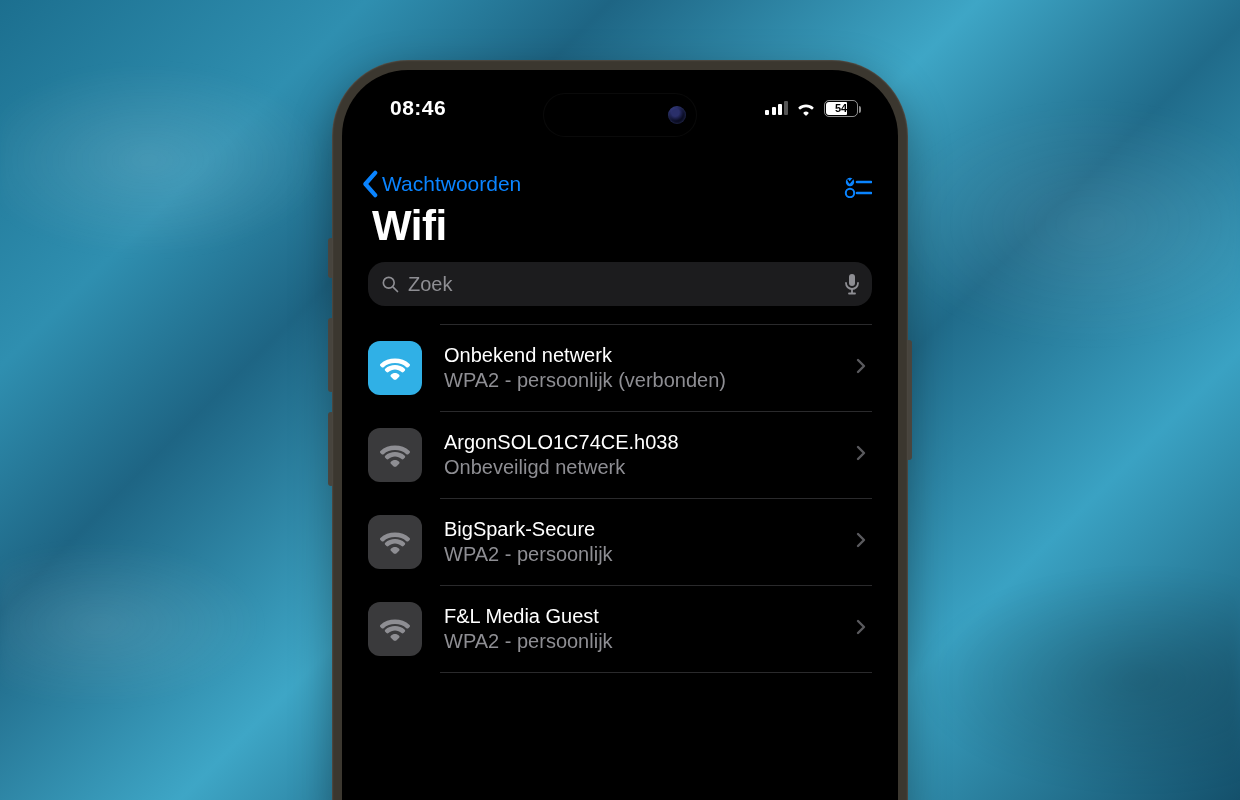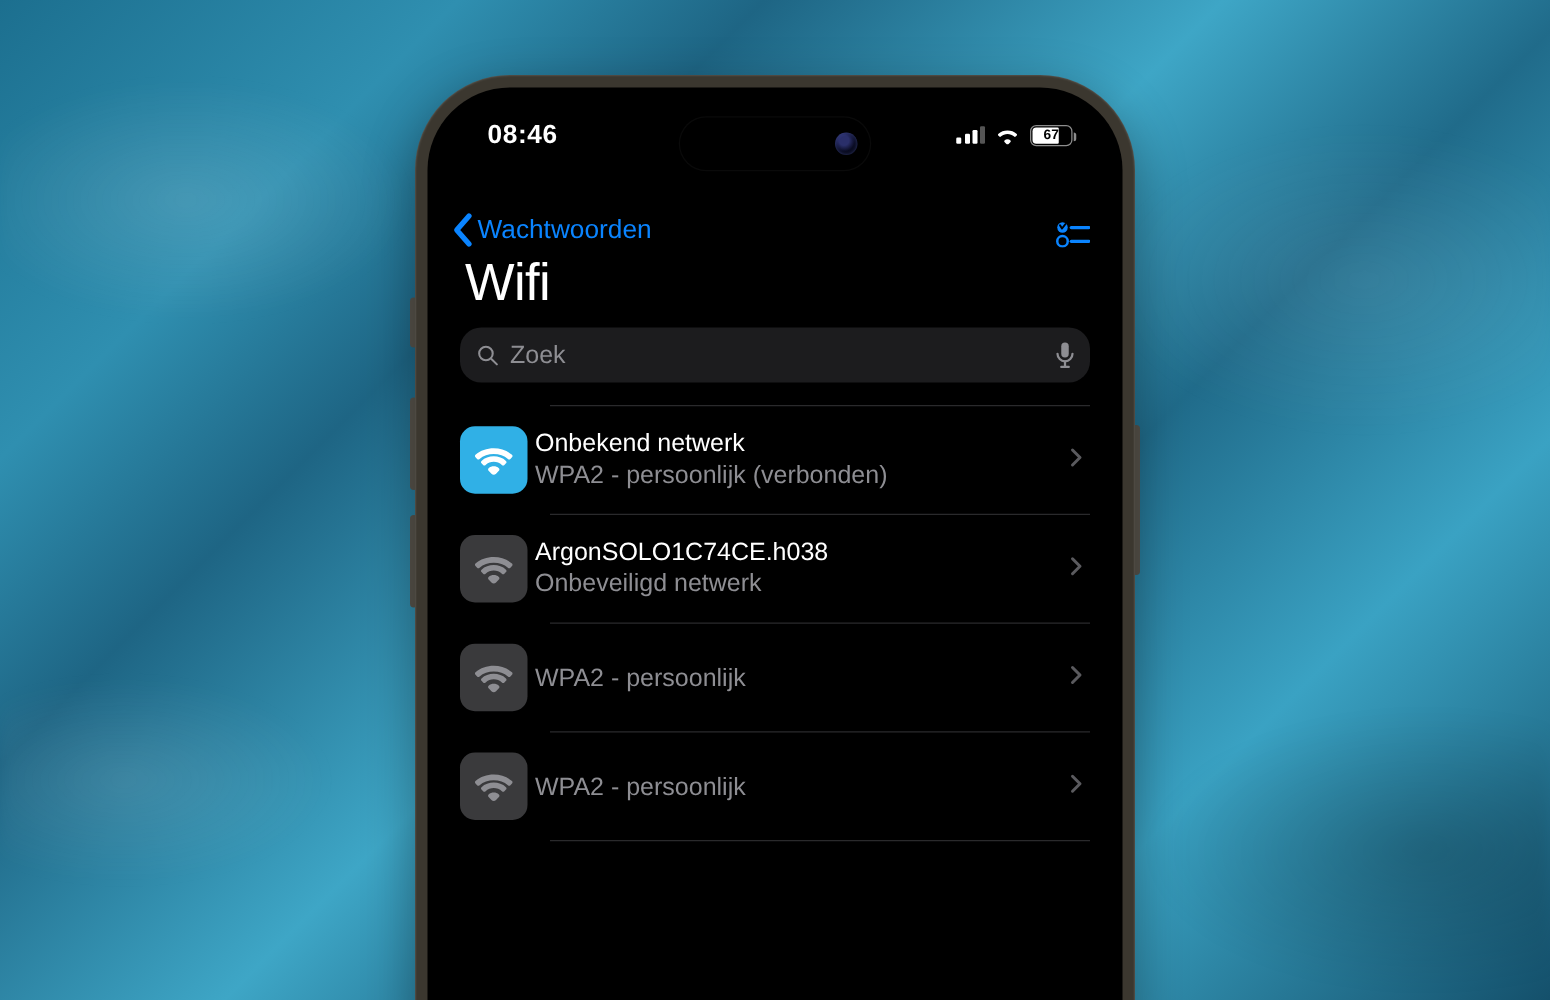--- a/index.html
+++ b/index.html
@@ -91,40 +91,40 @@
     display:flex; align-items:flex-end; justify-content:space-between;
     padding:0 20px 0 14px; color:#0a84ff;
   }
   .nav .back { display:flex; align-items:center; gap:2px; font-size:21px; }
   .nav .back svg{ display:block }
   .nav .filter svg{ display:block }
 
   
   .title {
     position:absolute; top:126px; left:24px;
-    font-size:42px; font-weight:400; letter-spacing:-0.5px;
+    font-size:42px; font-weight:700; letter-spacing:-0.5px;
   }
 
   
   .search {
     position:absolute; top:186px; left:20px; right:20px; height:44px;
     background:#1c1c1e; border-radius:17px;
     display:flex; align-items:center; padding:0 12px; gap:8px;
     color:#8e8e93;
   }
   .search input{
     flex:1; background:transparent; border:none; outline:none;
     color:#fff; font-size:20px;
   }
   .search input::placeholder{ color:#8e8e93; }
 
   
   .list { position:absolute; top:248px; left:20px; right:20px; }
   .row {
-    display:flex; align-items:center; gap:6px;
+    display:flex; align-items:center; gap:22px;
     padding:16px 4px 16px 0;
     cursor:pointer;
   }
   .divider { height:1px; background:#2a2a2c; margin-left:72px; }
   .icon-sq {
     width:54px; height:54px; border-radius:12px;
     display:flex; align-items:center; justify-content:center;
     flex:0 0 auto;
   }
   .icon-sq.active { background:#30b0e6; }
@@ -158,21 +158,21 @@
               <span></span>
                 <span></span>
                 <span></span>
                 <span></span>
             </div>
             <svg width="20" height="15" viewBox="0 0 24 18">
               <path fill="#fff" d="M12 17.3c.5 0 .9-.2 1.3-.6l1.6-1.6c.4-.4.4-1 0-1.4-1.6-1.5-4.2-1.5-5.8 0-.4.4-.4 1 0 1.4l1.6 1.6c.4.4.8.6 1.3.6zM4.2 9.9c.4.4 1 .4 1.4 0 3.5-3.3 9.3-3.3 12.8 0 .4.4 1 .4 1.4 0l1.1-1.1c.4-.4.4-1 0-1.4C16.3 3 7.7 3 3.1 7.4c-.4.4-.4 1 0 1.4l1.1 1.1z"></path>
             </svg>
             <div class="battery">
               <div class="fill"></div>
-              <div class="pct">67</div>
+              <div class="pct">54</div>
             </div>
           </div>
         </div>
 
         <div class="nav">
           <div class="back">
             <svg width="18" height="28" viewBox="0 0 12 20">
                 <path fill="none" stroke="#0a84ff" stroke-width="3" stroke-linecap="round" stroke-linejoin="round" d="M9 2 2 10l7 8"></path>
               </svg>
             <span>Wachtwoorden</span>
@@ -243,37 +243,39 @@
           </div>
           <div class="divider"></div>
 
           <div class="row">
             <div class="icon-sq inactive">
               <svg width="34" height="26" viewBox="0 0 24 18">
                   <path fill="#8e8e93" d="M12 17.3c.5 0 .9-.2 1.3-.6l1.6-1.6c.4-.4.4-1 0-1.4-1.6-1.5-4.2-1.5-5.8 0-.4.4-.4 1 0 1.4l1.6 1.6c.4.4.8.6 1.3.6zM6 11.8c.4.4 1 .4 1.4 0 2.5-2.4 6.7-2.4 9.2 0 .4.4 1 .4 1.4 0l.9-.9c.4-.4.4-1 0-1.4-3.6-3.4-10.2-3.4-13.8 0-.4.4-.4 1 0 1.4l.9.9zM2.6 8.4c.4.4 1 .4 1.4 0C8 4.6 16 4.6 20 8.4c.4.4 1 .4 1.4 0l.9-.9c.4-.4.4-1 0-1.4C17 1.1 7 1.1 1.7 6.1c-.4.4-.4 1 0 1.4l.9.9z"></path>
                 </svg>
             </div>
             <div class="text">
+              <div class="name">BigSpark-Secure</div>
               <div class="sub">WPA2 - persoonlijk</div>
             </div>
             <div class="chev">
               <svg width="10" height="16" viewBox="0 0 10 16">
                   <path fill="none" stroke="#5a5a5e" stroke-width="2.4" stroke-linecap="round" stroke-linejoin="round" d="M2 2l6 6-6 6"></path>
                 </svg>
             </div>
           </div>
           <div class="divider"></div>
 
           <div class="row">
             <div class="icon-sq inactive">
               <svg width="34" height="26" viewBox="0 0 24 18">
                   <path fill="#8e8e93" d="M12 17.3c.5 0 .9-.2 1.3-.6l1.6-1.6c.4-.4.4-1 0-1.4-1.6-1.5-4.2-1.5-5.8 0-.4.4-.4 1 0 1.4l1.6 1.6c.4.4.8.6 1.3.6zM6 11.8c.4.4 1 .4 1.4 0 2.5-2.4 6.7-2.4 9.2 0 .4.4 1 .4 1.4 0l.9-.9c.4-.4.4-1 0-1.4-3.6-3.4-10.2-3.4-13.8 0-.4.4-.4 1 0 1.4l.9.9zM2.6 8.4c.4.4 1 .4 1.4 0C8 4.6 16 4.6 20 8.4c.4.4 1 .4 1.4 0l.9-.9c.4-.4.4-1 0-1.4C17 1.1 7 1.1 1.7 6.1c-.4.4-.4 1 0 1.4l.9.9z"></path>
                 </svg>
             </div>
             <div class="text">
+              <div class="name">F&amp;L Media Guest</div>
               <div class="sub">WPA2 - persoonlijk</div>
             </div>
             <div class="chev">
               <svg width="10" height="16" viewBox="0 0 10 16">
                   <path fill="none" stroke="#5a5a5e" stroke-width="2.4" stroke-linecap="round" stroke-linejoin="round" d="M2 2l6 6-6 6"></path>
                 </svg>
             </div>
           </div>
           <div class="divider"></div>
         </div>

